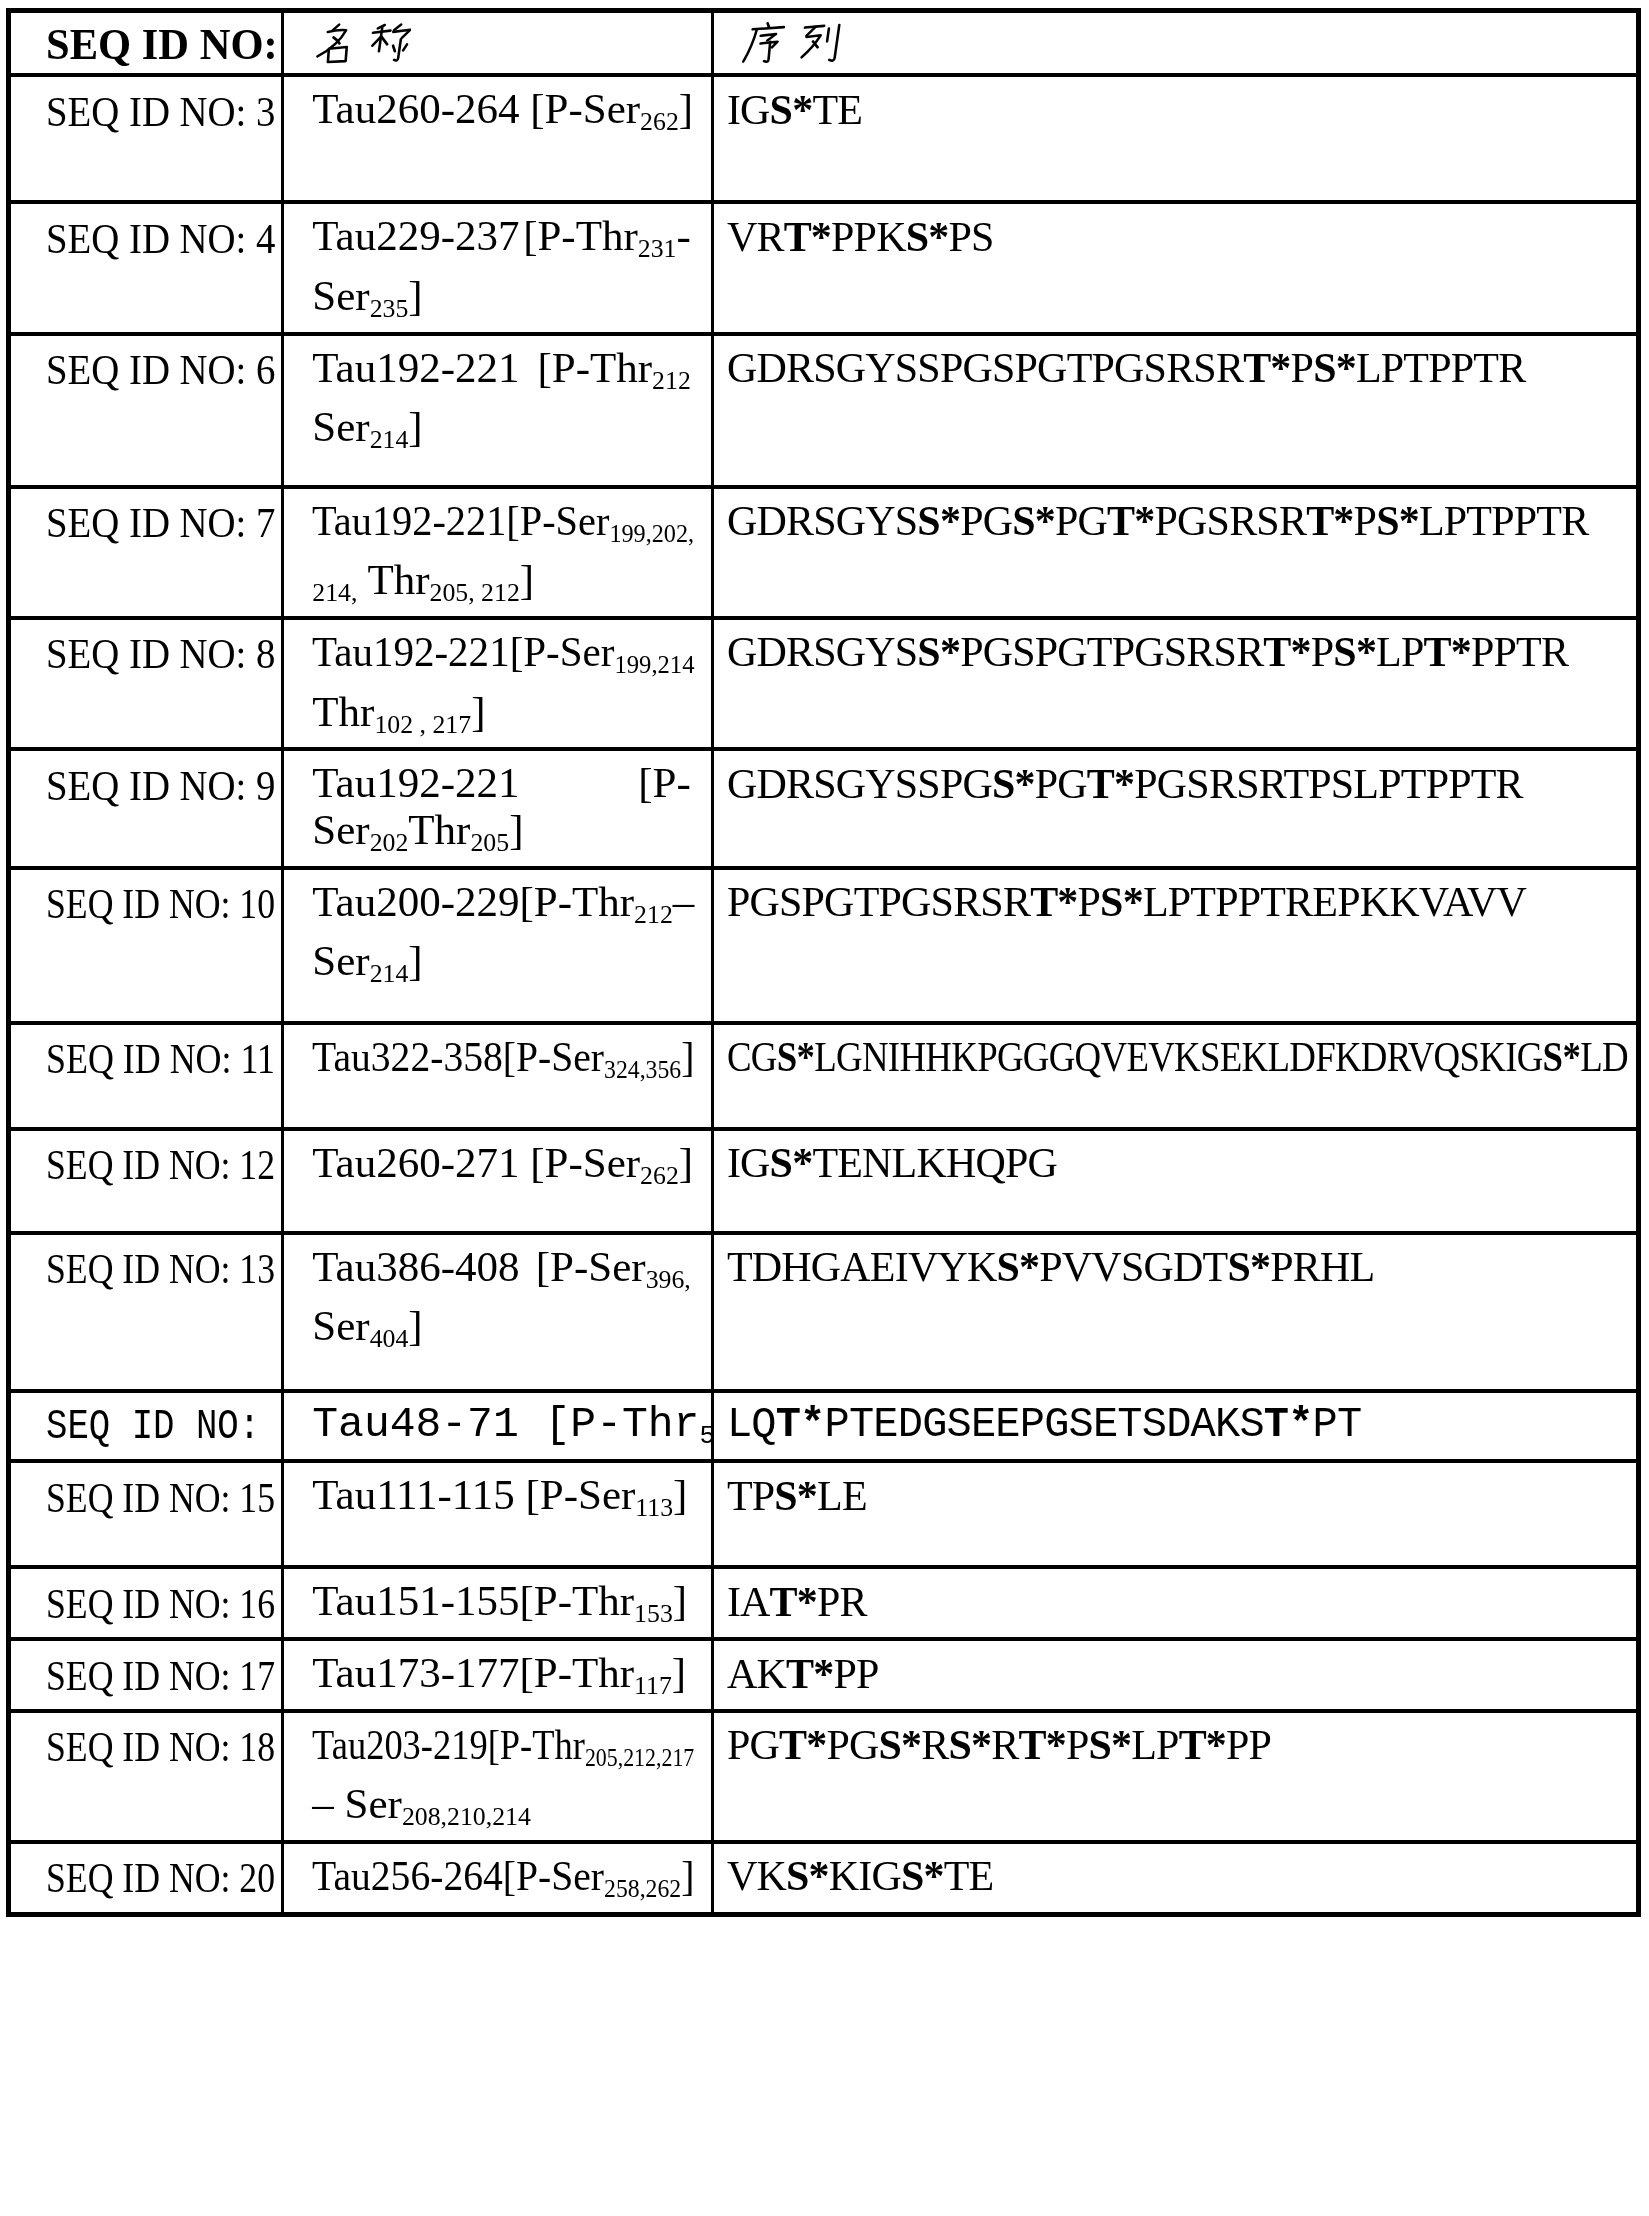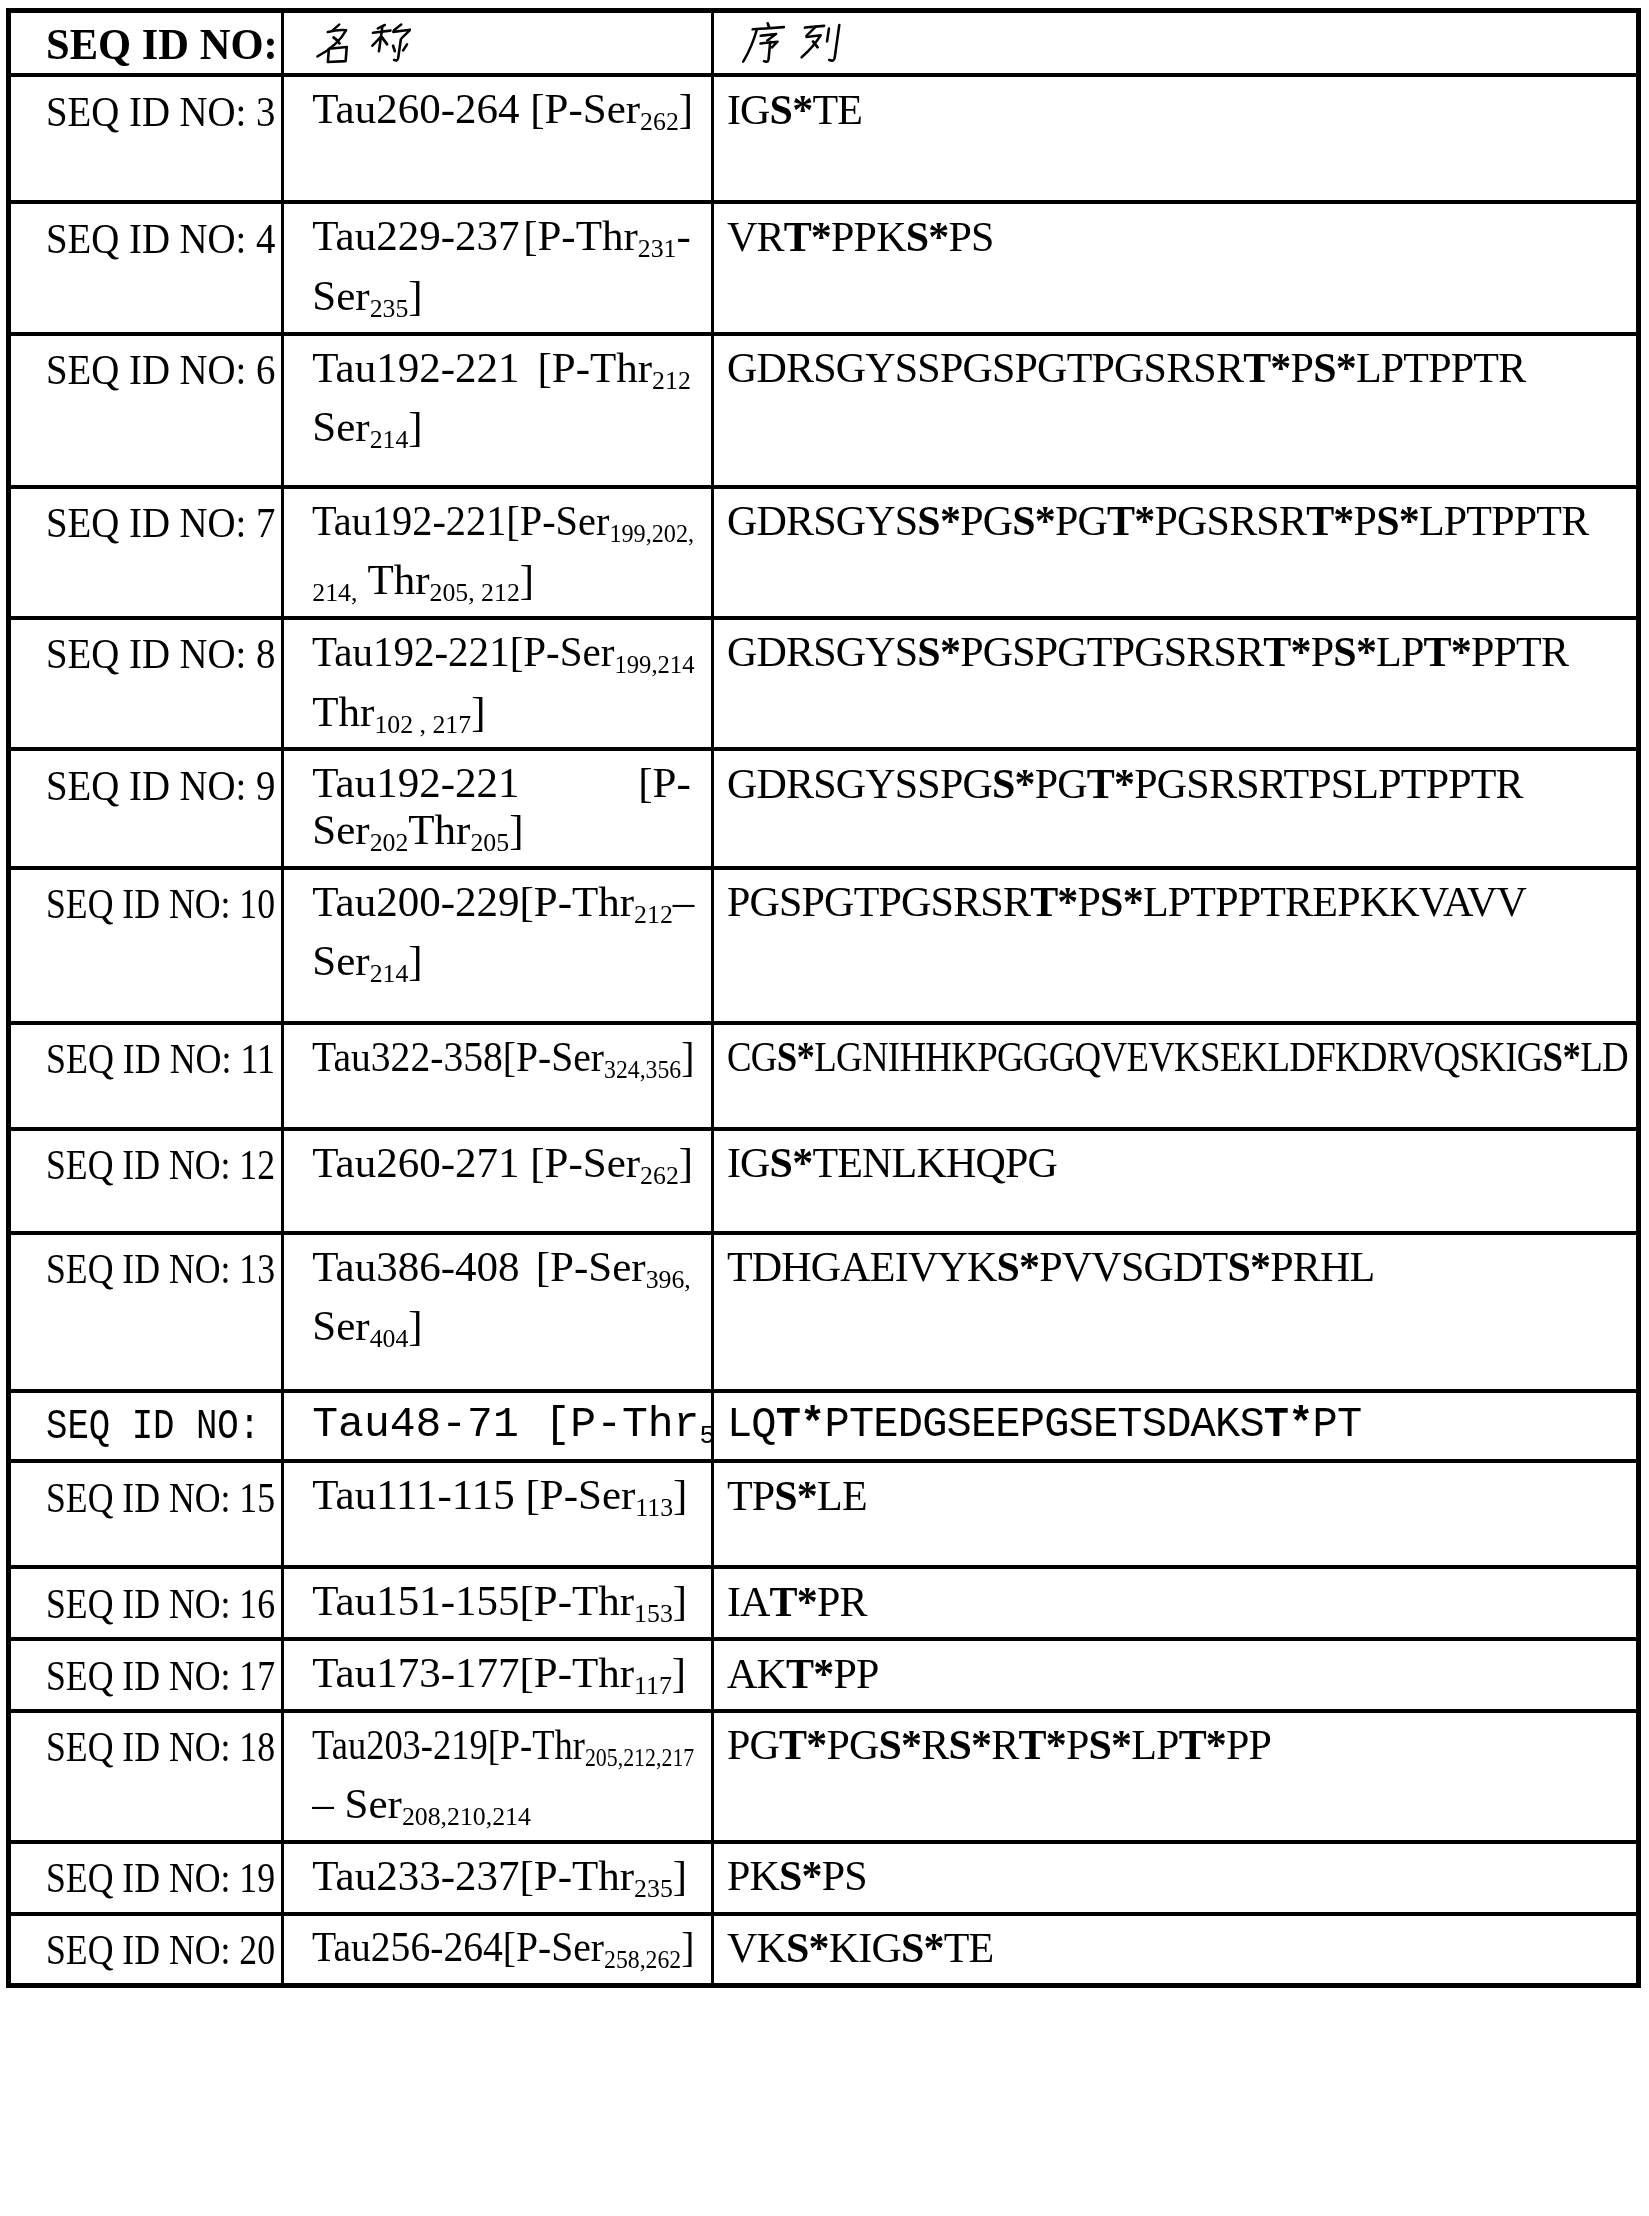--- a/index.html
+++ b/index.html
@@ -290,31 +290,20 @@
           <span class="fit" style="transform-origin: 0px 50%; transform: scaleX(0.83);">SEQ ID NO: 18</span>
         </td>
         <td class="c-name">
           <div class="nline" style="transform-origin: 0px 50%; transform: scaleX(0.848);"><span class="tok">Tau203-219[P-Thr<sub>205,212,217</sub></span></div>
           <div class="nline"><span class="tok">– Ser<sub>208,210,214</sub></span></div>
         </td>
         <td class="c-seq">
           <span class="fit seq">PG<b>T*</b>PG<b>S*</b>R<b>S*</b>R<b>T*</b>P<b>S*</b>LP<b>T*</b>PP</span>
         </td>
       </tr>
-      <tr style="height: 65px;">
-        <td class="c-id">
-          <span class="fit" style="transform-origin: 0px 50%; transform: scaleX(0.83);">SEQ ID NO: 19</span>
-        </td>
-        <td class="c-name">
-          <div class="nline"><span class="tok">Tau233-237[P-Thr<sub>235</sub>]</span></div>
-        </td>
-        <td class="c-seq">
-          <span class="fit seq">PK<b>S*</b>PS</span>
-        </td>
-      </tr>
       <tr style="height: 64px;">
         <td class="c-id">
           <span class="fit" style="transform-origin: 0px 50%; transform: scaleX(0.83);">SEQ ID NO: 20</span>
         </td>
         <td class="c-name">
           <div class="nline" style="transform-origin: 0px 50%; transform: scaleX(0.921);"><span class="tok">Tau256-264[P-Ser<sub>258,262</sub>]</span></div>
         </td>
         <td class="c-seq">
           <span class="fit seq">VK<b>S*</b>KIG<b>S*</b>TE</span>
         </td>

